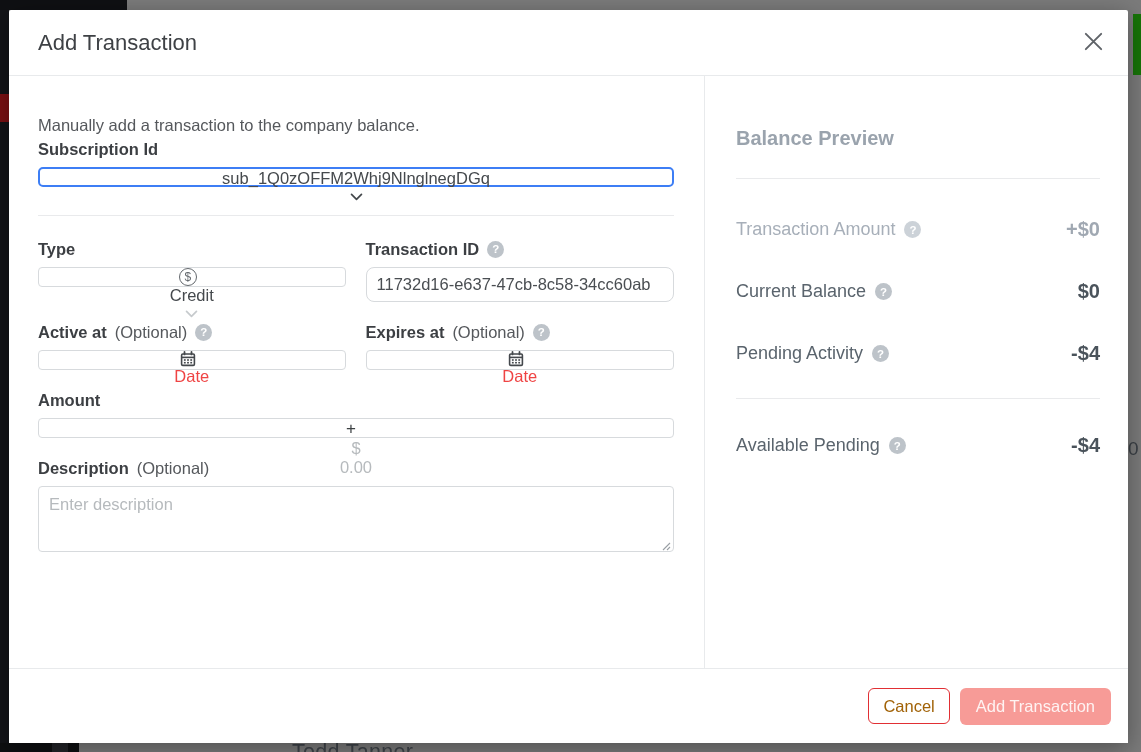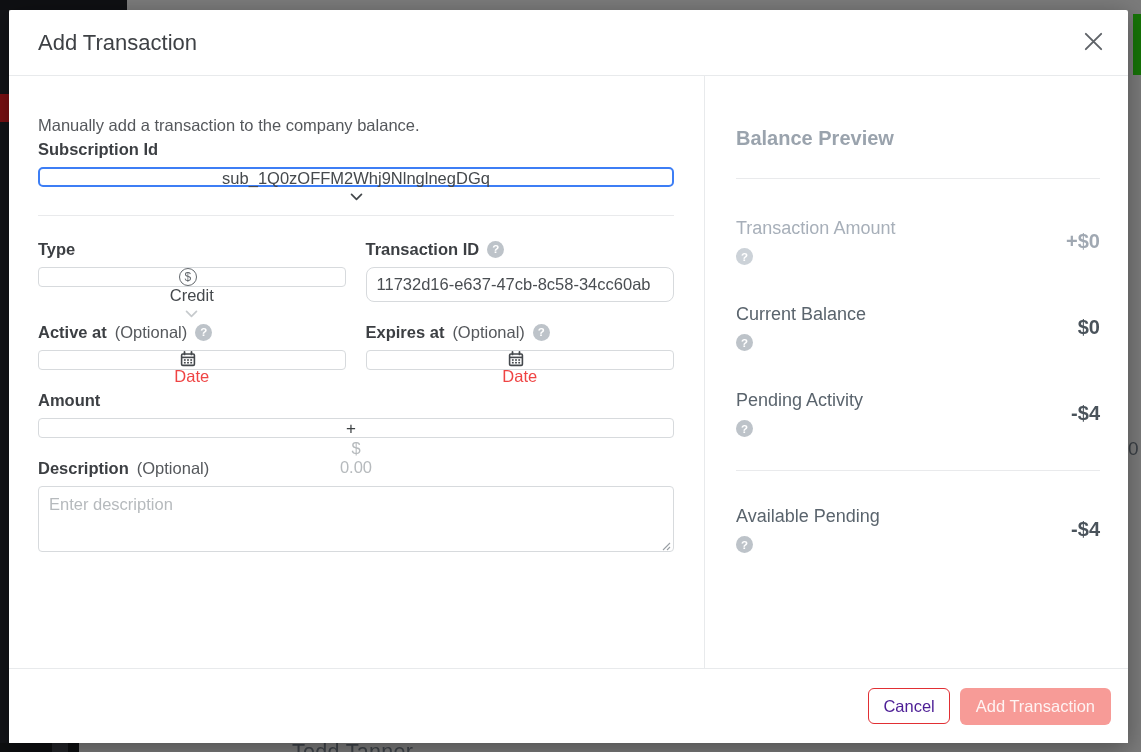--- a/index.html
+++ b/index.html
@@ -68,30 +68,30 @@
   .textarea-wrap{position:relative;margin-top:8px;}
   textarea.desc{box-sizing:border-box;width:100%;height:66px;border:1px solid #d7dadd;border-radius:4px;
     padding:8px 10px;font-size:16.5px;color:#4a4e52;font-family:"Liberation Sans",sans-serif;resize:none;outline:none;}
   textarea.desc::placeholder{color:#b6babd;}
   .resize-handle{position:absolute;right:3px;bottom:5px;pointer-events:none;line-height:0;}
 
   
   .preview-title{margin-top:51px;font-size:20px;font-weight:700;color:#9aa3ad;}
   .pv-hr{height:1px;background:#e9eaec;border:none;margin:28px 0 0 0;}
   .pv-row{display:flex;align-items:center;justify-content:space-between;margin-top:39px;}
-  .pv-label{display:flex;gap:9px;font-size:18px;color:#5a646d;flex-direction:column;}
+  .pv-label{display:flex;align-items:center;gap:9px;font-size:18px;color:#5a646d;}
   .pv-value{font-size:20px;font-weight:700;color:#4a535b;}
   .pv-row.muted .pv-label{color:#a7afb9;}
   .pv-row.muted .pv-value{color:#a0a8b2;}
   .pv-hr.second{margin-top:33px;}
   .pv-row.final{margin-top:35px;}
 
   
   .btn{font-family:"Liberation Sans",sans-serif;font-size:16.5px;border-radius:6px;cursor:pointer;}
-  .btn-cancel{background:#fff;color:#4c1d95;border:1px solid #e12f34;height:36px;padding:0 14px;}
+  .btn-cancel{background:#fff;color:#a16207;border:1px solid #e12f34;height:36px;padding:0 14px;}
   .btn-submit{background:#f79b97;color:rgba(255,255,255,.88);border:none;height:37px;padding:0 16px;}
 </style>
 </head>
 <body>
 
 <div class="bg-sidebar-top"></div>
 <div class="bg-sidebar-left"></div>
 <div class="bg-sidebar-red"></div>
 <div class="bg-sidebar-bottom"></div>
 <div class="bg-sidebar-bottom-lite"></div>

